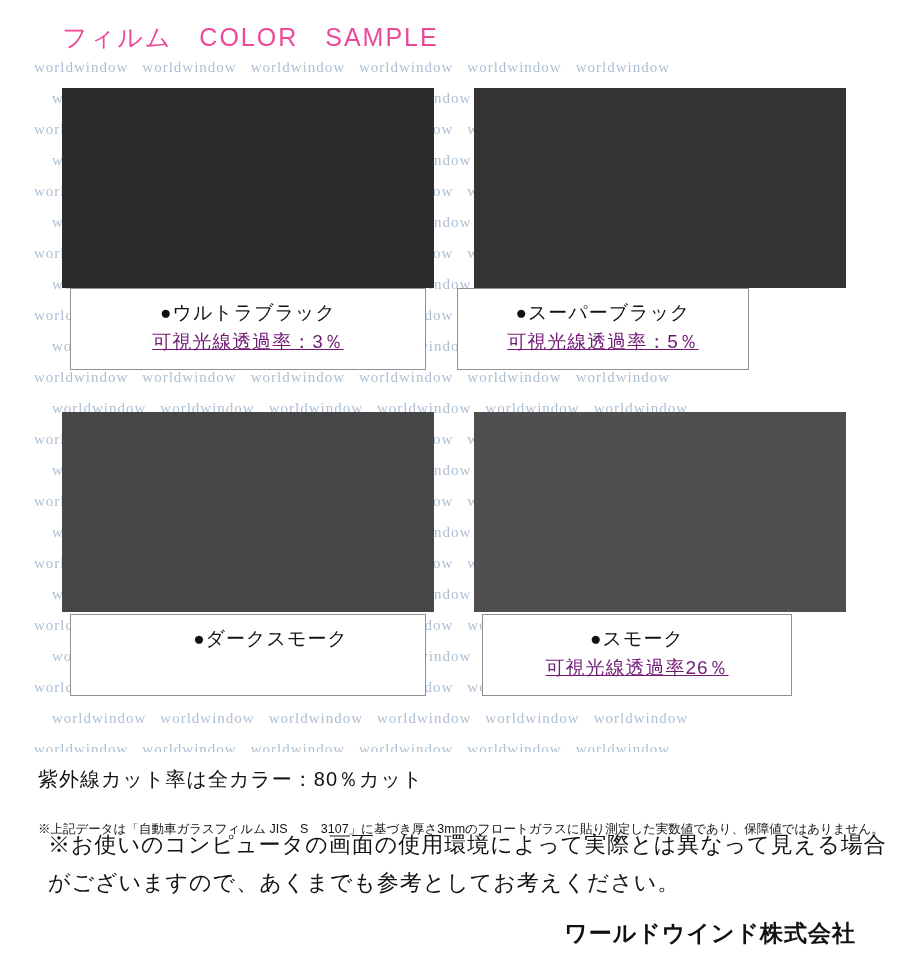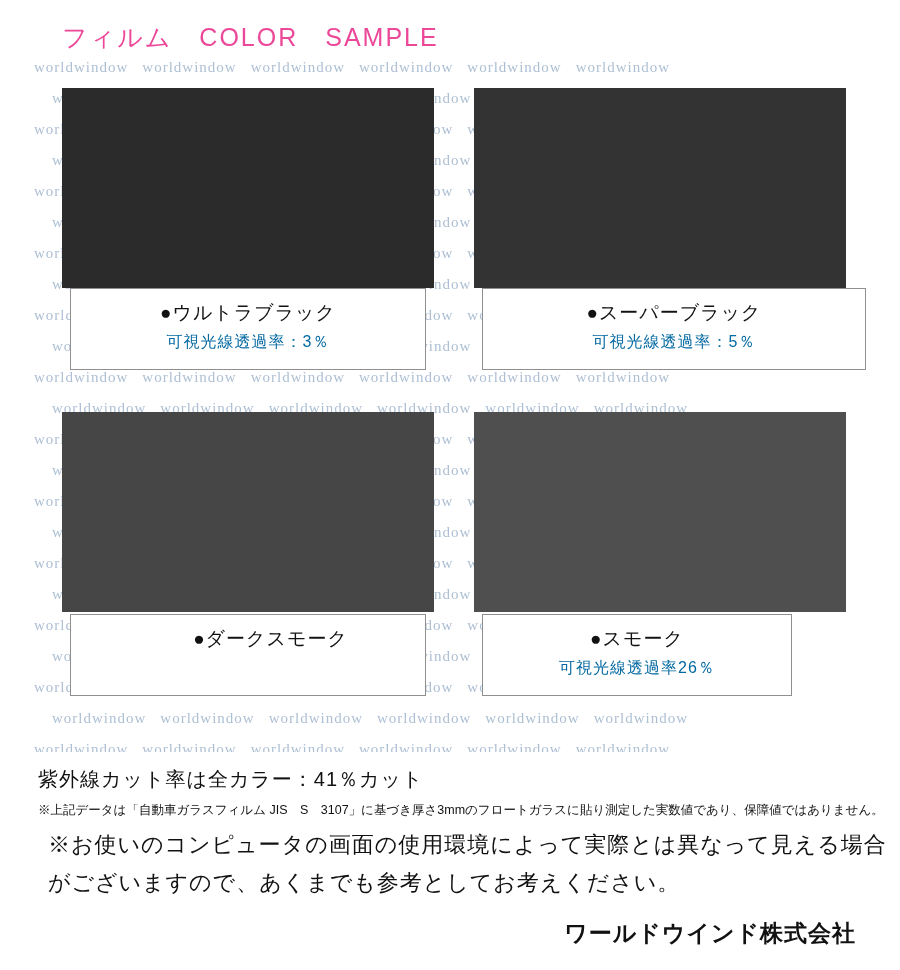--- a/index.html
+++ b/index.html
@@ -66,38 +66,39 @@
     text-align: center;
     padding-top: 10px;
   }
   .caption .name {
     font-size: 19px;
     color: #111;
     line-height: 28px;
     letter-spacing: 1px;
   }
   .caption .ratio {
-    font-size: 16px;
-    color: #0369a1;
+    font-size: 19px;
+    color: #701a75;
     line-height: 30px;
     letter-spacing: 1px;
+    text-decoration: underline;
   }
   
   .uv-line {
     position: absolute;
     left: 38px;
     top: 766px;
     font-size: 20px;
     color: #111;
     letter-spacing: 1px;
   }
   .note-small {
     position: absolute;
     left: 38px;
-    top: 802px;
+    top: 821px;
     font-size: 12.5px;
     color: #111;
     letter-spacing: 0px;
     white-space: nowrap;
   }
   .note-big {
     position: absolute;
     left: 36px;
     top: 826px;
     width: 840px;
@@ -154,39 +155,39 @@
   <div class="panel">
     <div class="swatch" style="left:62px; top:88px; width:372px; height:200px; background:#2b2b2b;"></div>
     <div class="caption" style="left:70px; top:288px; width:356px; height:82px;">
       <div class="name">●ウルトラブラック</div>
       <div class="ratio">可視光線透過率：3％</div>
     </div>
   </div>
 
   <div class="panel">
     <div class="swatch" style="left:474px; top:88px; width:372px; height:200px; background:#333333;"></div>
-    <div class="caption" style="left:482px; top:288px; width:384px; height:82px;">
+    <div class="caption" style="left:457px; top:288px; width:292px; height:82px;">
       <div class="name">●スーパーブラック</div>
       <div class="ratio">可視光線透過率：5％</div>
     </div>
   </div>
 
   <div class="panel">
     <div class="swatch" style="left:62px; top:412px; width:372px; height:200px; background:#464646;"></div>
     <div class="caption" style="left:70px; top:614px; width:356px; height:82px;padding-left:45px;">
       <div class="name">●ダークスモーク</div>
     </div>
   </div>
 
   <div class="panel">
     <div class="swatch" style="left:474px; top:412px; width:372px; height:200px; background:#4f4f4f;"></div>
     <div class="caption" style="left:482px; top:614px; width:310px; height:82px;">
       <div class="name">●スモーク</div>
       <div class="ratio">可視光線透過率26％</div>
     </div>
   </div>
 
-  <div class="uv-line">紫外線カット率は全カラー：41％カット</div>
+  <div class="uv-line">紫外線カット率は全カラー：80％カット</div>
   <div class="note-small">※上記データは「自動車ガラスフィルム JIS　S　3107」に基づき厚さ3mmのフロートガラスに貼り測定した実数値であり、保障値ではありません。</div>
   <div class="note-big">※お使いのコンピュータの画面の使用環境によって実際とは異なって見える場合がございますので、あくまでも参考としてお考えください。</div>
   <div class="company">ワールドウインド株式会社</div>
 
 </div>
 
 </body></html>

